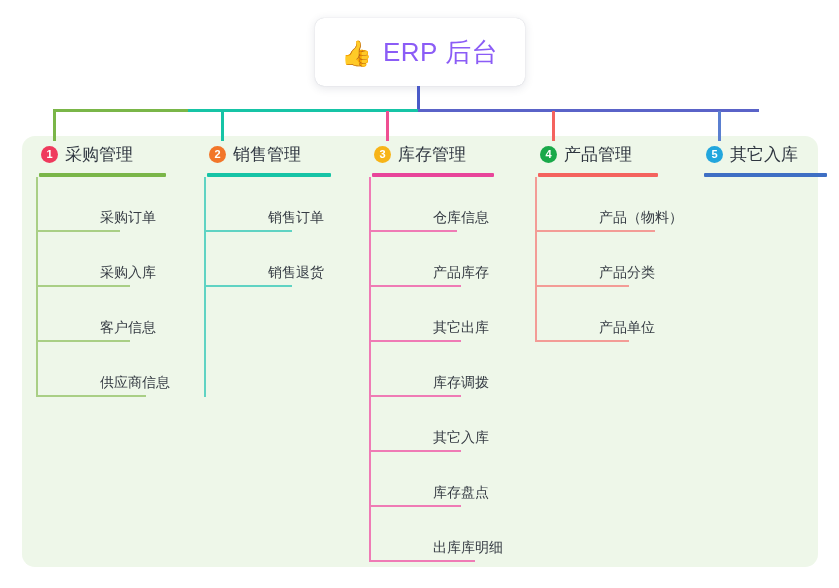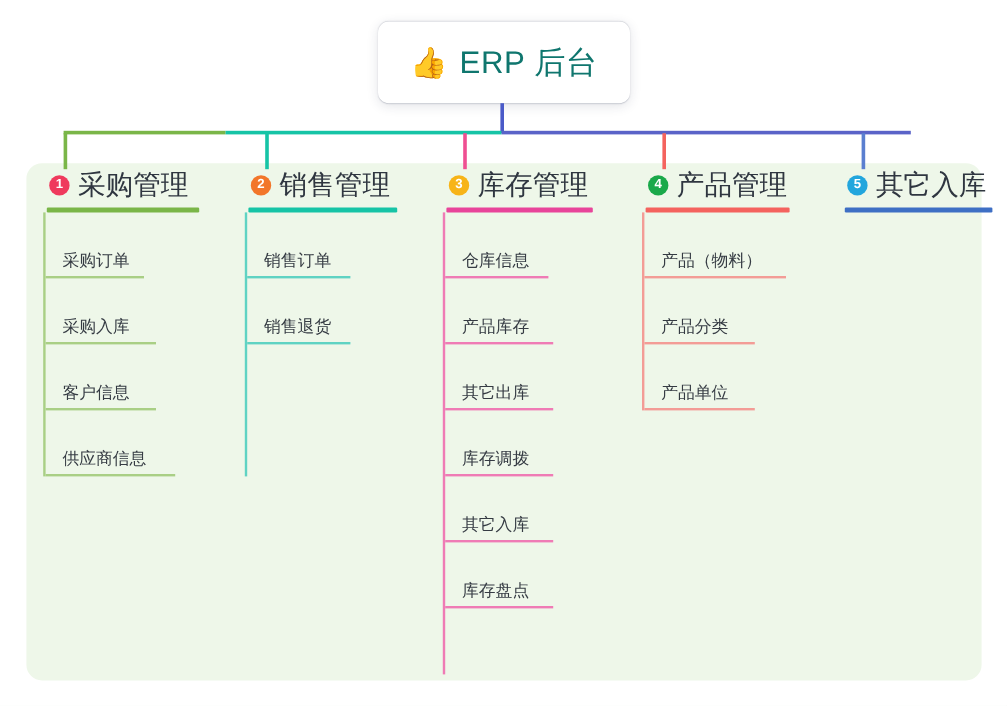--- a/index.html
+++ b/index.html
@@ -35,21 +35,21 @@
     gap: 10px;
   }
   #root-emoji {
     font-size: 25px;
     line-height: 1;
     position: relative;
     top: 1px;
   }
   #root-title {
     font-size: 26px;
-    color: #0f766e;
+    color: #8b5cf6;
     letter-spacing: 0.5px;
     white-space: nowrap;
   }
 
   
   .root-stem {
     position: absolute;
     left: 417px;
     top: 86px;
     width: 3px;
@@ -99,21 +99,21 @@
     height: 17px;
     border-radius: 50%;
     color: #ffffff;
     font-size: 11px;
     line-height: 17px;
     text-align: center;
     font-weight: bold;
     flex: 0 0 auto;
   }
   .col-title {
-    font-size: 23px;
+    font-size: 17px;
     color: #2f3640;
     white-space: nowrap;
   }
   .col-underline {
     height: 4px;
     border-radius: 1px;
     margin-top: 5px;
   }
 
   
@@ -134,20 +134,21 @@
     box-sizing: border-box;
     display: flex;
     align-items: flex-end;
     padding-left: 16px;
   }
   .item-label {
     font-size: 14px;
     color: #353b43;
     white-space: nowrap;
     padding-bottom: 5px;
+    margin-left: 48px;
   }
   .item-rule {
     position: absolute;
     left: 2px;
     bottom: 0;
     height: 2px;
   }
 </style>
 </head>
 <body>
@@ -243,20 +244,24 @@
             <div class="item-rule" style="background: rgb(239, 123, 181); width: 90px;"></div>
           </div>
           <div class="item">
             <span class="item-label">其它入库</span>
             <div class="item-rule" style="background: rgb(239, 123, 181); width: 90px;"></div>
           </div>
           <div class="item">
             <span class="item-label">库存盘点</span>
             <div class="item-rule" style="background: rgb(239, 123, 181); width: 90px;"></div>
           </div>
+          <div class="item">
+            <span class="item-label">出库库明细</span>
+            <div class="item-rule" style="background: rgb(239, 123, 181); width: 104px;"></div>
+          </div>
         </div>
       </div>
       <div class="col" style="left: 521px; width: 160px;">
         <div class="col-head">
           <span class="badge" style="background: rgb(26, 169, 74);">4</span>
           <span class="col-title">产品管理</span>
         </div>
         <div class="col-underline" style="background: rgb(244, 99, 94); width: 120px; margin-left: 17px;"></div>
         <div class="items">
           <div class="tree-spine" style="background: rgb(243, 156, 150); height: 165px;"></div>

